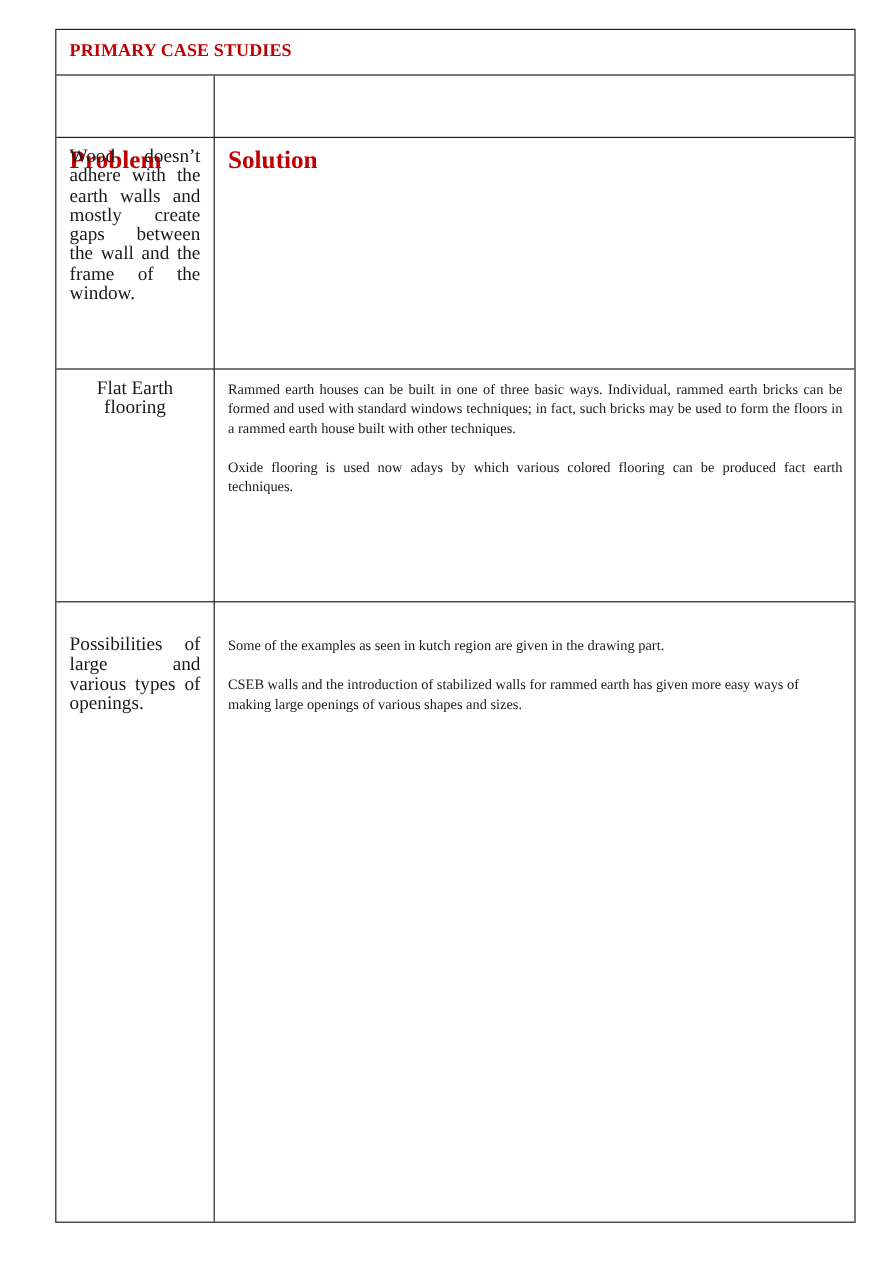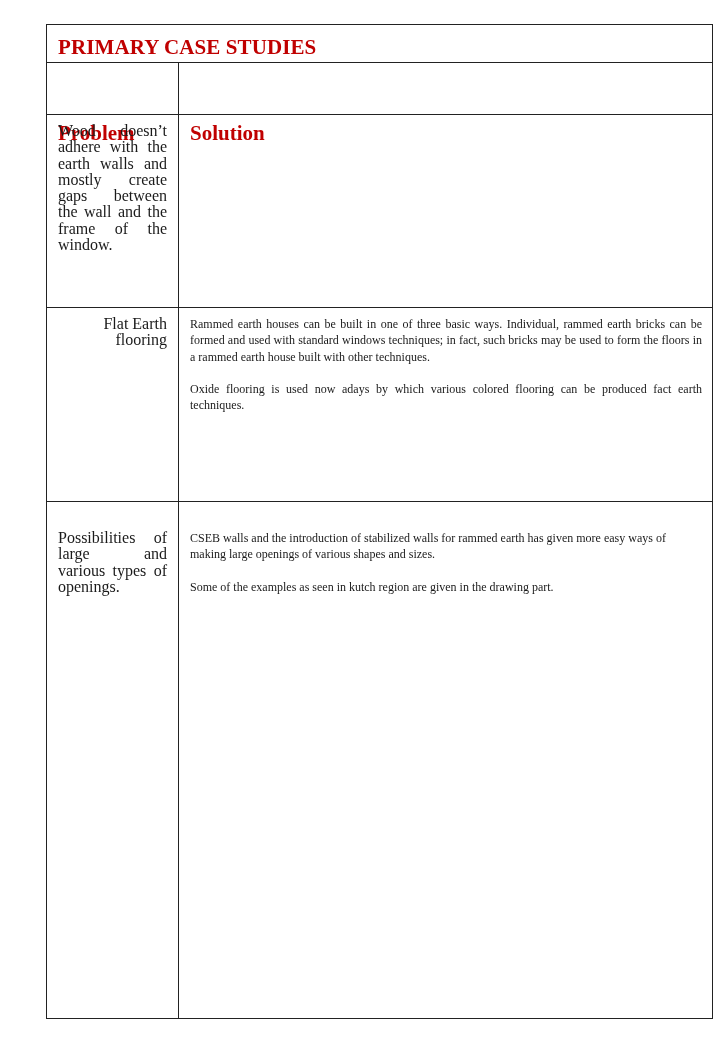--- a/index.html
+++ b/index.html
@@ -29,21 +29,21 @@
       left: 0; top: 0;
       width: 100%;
       height: 38px;
       border-bottom: 1.3px solid #222;
       box-sizing: border-box;
     }
     .title {
       position: absolute;
       left: 11px;
       top: 10px;
-      font-size: 21px;
+      font-size: 15px;
       font-weight: bold;
       color: #c00000;
       letter-spacing: 0.1px;
     }
     .header-row {
       position: absolute;
       left: 0; top: 38px;
       width: 100%;
       height: 52px;
       border-bottom: 1.3px solid #222;
@@ -112,27 +112,27 @@
     <div class="hdr solution">Solution</div>
   </div>
 
   <div class="col-divider"></div>
 
   <div class="row bordered" style="top:90px; height:193px;">
     <div class="cell-problem">Wood doesn’t adhere with the earth walls and mostly create gaps between the wall and the frame of the window.</div>
   </div>
 
   <div class="row bordered" style="top:283px; height:194px;">
-    <div class="cell-problem" style="text-align:right;">Flat Earth flooring</div>
+    <div class="cell-problem" style="text-align:center;">Flat Earth flooring</div>
     <div class="cell-solution">
       <p>Rammed earth houses can be built in one of three basic ways. Individual, rammed earth bricks can be formed and used with standard windows techniques; in fact, such bricks may be used to form the floors in a rammed earth house built with other techniques.</p>
       <p>Oxide flooring is used now adays by which various colored flooring can be produced fact earth techniques.</p>
     </div>
   </div>
 
   <div class="row" style="top:497px; height:516px;">
     <div class="cell-problem">Possibilities of large and various types of openings.</div>
     <div class="cell-solution">
+      <p class="noj">Some of the examples as seen in kutch  region are given in the drawing part.</p>
       <p class="noj">CSEB walls and the introduction of stabilized walls for rammed earth has given more  easy ways of making large openings of various shapes and sizes.</p>
-      <p class="noj">Some of the examples as seen in kutch  region are given in the drawing part.</p>
     </div>
   </div>
 </div>
 
 </body></html>

